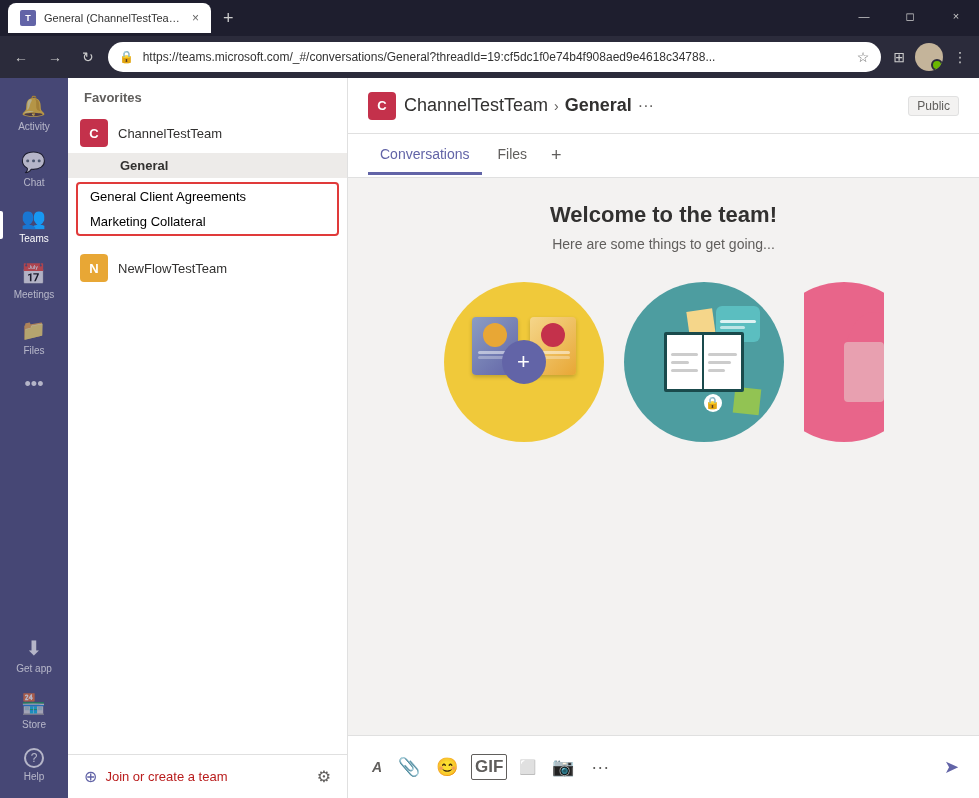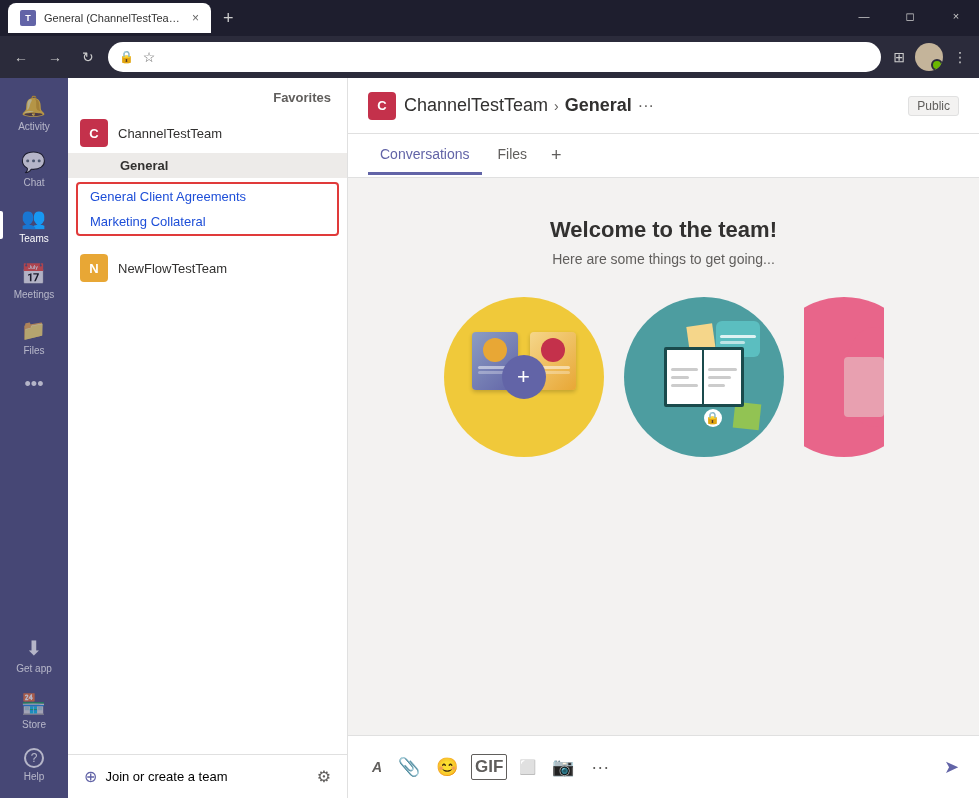--- a/index.html
+++ b/index.html
@@ -36,53 +36,53 @@
     .left-rail { width: 68px; background: #464775; display: flex; flex-direction: column; align-items: center; padding: 8px 0; gap: 2px; flex-shrink: 0; }
     .rail-item { display: flex; flex-direction: column; align-items: center; gap: 3px; padding: 8px 6px; cursor: pointer; border-radius: 4px; color: rgba(255,255,255,0.6); min-width: 52px; }
     .rail-item.active { color: white; }
     .rail-item .rail-icon { font-size: 20px; }
     .rail-item .rail-label { font-size: 10px; white-space: nowrap; }
     .rail-item-wrap { position: relative; width: 100%; display: flex; justify-content: center; }
     .rail-bottom { margin-top: auto; display: flex; flex-direction: column; align-items: center; gap: 2px; }
 
     
     .sidebar { width: 280px; background: #fff; border-right: 1px solid #e0e0e0; display: flex; flex-direction: column; flex-shrink: 0; }
-    .sidebar-header { padding: 12px 16px 8px; font-size: 13px; font-weight: 600; color: #605e5c; text-align: right; }
+    .sidebar-header { padding: 12px 16px 8px; font-size: 13px; font-weight: 600; color: #605e5c; }
     .team-item { display: flex; align-items: center; padding: 6px 12px; cursor: pointer; position: relative; }
     .team-avatar { width: 28px; height: 28px; border-radius: 4px; display: flex; align-items: center; justify-content: center; color: white; font-size: 13px; font-weight: bold; flex-shrink: 0; }
     .team-name { flex: 1; font-size: 13px; color: #323130; margin-left: 10px; font-weight: 500; }
     .team-more { color: #605e5c; font-size: 16px; opacity: 0; cursor: pointer; }
     .channel-list { padding-left: 0; }
     .channel-item { display: flex; align-items: center; padding: 5px 12px 5px 52px; cursor: pointer; font-size: 13px; color: #605e5c; }
     .channel-item.active { background: #edebe9; color: #323130; font-weight: 600; }
     .channel-highlighted { border: 2px solid #e03a3a; margin: 4px 8px; border-radius: 4px; }
-    .channel-highlighted .channel-item { padding-left: 12px; color: #1d4ed8; }
+    .channel-highlighted .channel-item { padding-left: 12px; color: #000000; }
     .sidebar-footer { margin-top: auto; padding: 12px 16px; border-top: 1px solid #e0e0e0; display: flex; align-items: center; gap: 8px; cursor: pointer; }
-    .join-label { font-size: 13px; color: #000000; flex: 1; }
+    .join-label { font-size: 13px; color: #b91c1c; flex: 1; }
 
     
     .main-content { flex: 1; display: flex; flex-direction: column; background: #f3f2f1; overflow: hidden; }
     .channel-header { background: white; border-bottom: 1px solid #e0e0e0; padding: 0 20px; display: flex; align-items: center; justify-content: space-between; height: 56px; }
     .channel-header-left { display: flex; align-items: center; gap: 8px; }
     .team-icon-small { width: 28px; height: 28px; background: #c4314b; border-radius: 4px; display: flex; align-items: center; justify-content: center; color: white; font-size: 13px; font-weight: bold; }
     .breadcrumb { display: flex; align-items: center; gap: 6px; }
     .breadcrumb-team { font-size: 18px; color: #323130; font-weight: 400; }
     .breadcrumb-sep { color: #605e5c; font-size: 14px; }
     .breadcrumb-channel { font-size: 18px; color: #323130; font-weight: 700; }
     .breadcrumb-dots { color: #605e5c; font-size: 16px; cursor: pointer; }
     .public-badge { background: #f3f2f1; border: 1px solid #e0e0e0; border-radius: 3px; padding: 2px 8px; font-size: 12px; color: #605e5c; }
 
     .channel-tabs { background: white; border-bottom: 1px solid #e0e0e0; display: flex; align-items: center; padding: 0 20px; gap: 4px; height: 44px; }
     .tab { padding: 10px 12px; font-size: 14px; color: #605e5c; cursor: pointer; border-bottom: 3px solid transparent; }
     .tab.active { color: #6264a7; border-bottom-color: #6264a7; font-weight: 500; }
     .add-tab-btn { color: #605e5c; font-size: 18px; cursor: pointer; padding: 4px 8px; }
 
     
     .welcome-area { flex: 1; overflow-y: auto; display: flex; flex-direction: column; }
-    .welcome-content { padding: 39px 40px; text-align: center; }
+    .welcome-content { padding: 24px 40px; text-align: center; }
     .welcome-title { font-size: 22px; font-weight: 700; color: #323130; margin-bottom: 8px; }
     .welcome-subtitle { font-size: 14px; color: #605e5c; margin-bottom: 30px; }
 
     .cards-row { display: flex; gap: 20px; justify-content: center; margin-bottom: 30px; }
     .welcome-card { display: flex; flex-direction: column; align-items: center; gap: 16px; }
 
     
     .illus-circle { width: 160px; height: 160px; border-radius: 50%; display: flex; align-items: center; justify-content: center; position: relative; overflow: hidden; }
     .illus-yellow { background: #f0c93a; }
     .illus-teal { background: #4d9da0; }
@@ -122,20 +122,21 @@
         <div class="win-btn">◻</div>
         <div class="win-btn close">×</div>
       </div>
     </div>
     <div class="address-bar-row">
       <span class="nav-btn">←</span>
       <span class="nav-btn">→</span>
       <span class="nav-btn">↻</span>
       <div class="address-bar">
         <span class="lock-icon">🔒</span>
+        <span class="url-text">https://teams.microsoft.com/_#/conversations/General?threadId=19:cf5dc1f0e74b4f908aed9e4618c34788...</span>
         <span class="star-icon">☆</span>
       </div>
       <div class="browser-actions">
         <span class="browser-action-btn">⊞</span>
         <div class="avatar-circle" style="background: #c4b49a;"></div>
         <span class="browser-action-btn">⋮</span>
       </div>
     </div>
   </div>
 </div>

